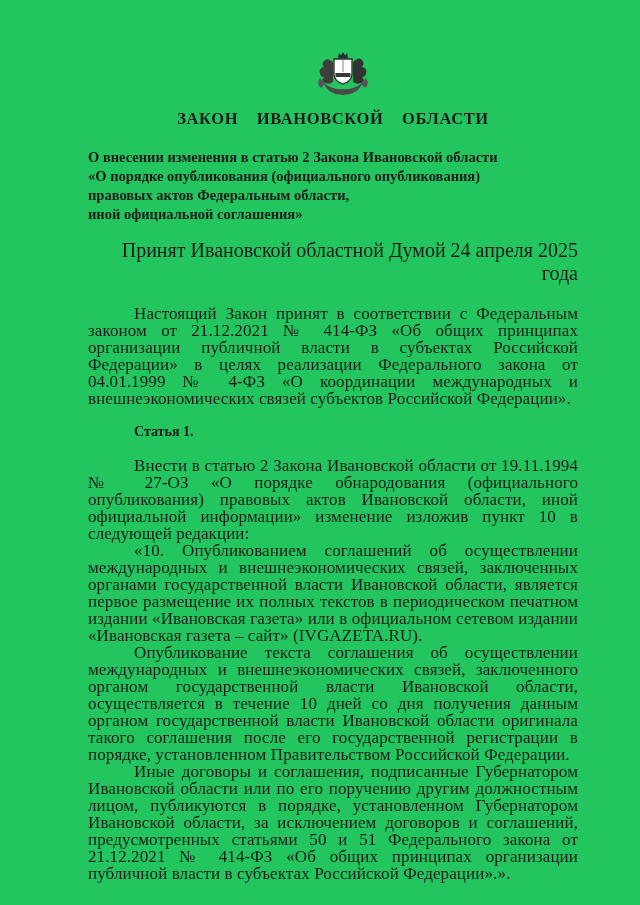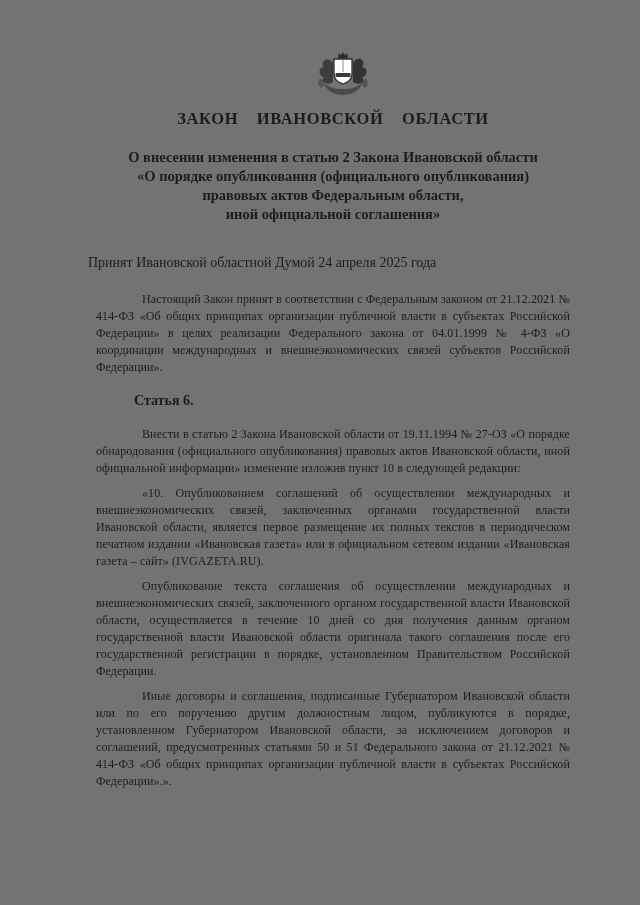--- a/index.html
+++ b/index.html
@@ -1,19 +1,19 @@
 <!DOCTYPE html>
 <html><head>
 <meta charset="utf-8">
 <style>
   html, body { margin: 0; padding: 0; background: #ffffff; }
   .page {
     width: 640px;
     height: 905px;
-    background: #737373;
+    background: #22c55e;
     position: relative;
     box-sizing: border-box;
     padding: 50px 62px 0 88px;
     font-family: "Liberation Serif", "DejaVu Serif", serif;
     color: #1c1c1c;
     overflow: hidden;
   }
   .crest-wrap {
     display: flex;
     justify-content: center;
@@ -24,35 +24,34 @@
     margin-top: 5px;
     text-align: center;
     font-weight: bold;
     font-size: 16.5px;
     letter-spacing: 0.6px;
     word-spacing: 14px;
     white-space: nowrap;
   }
   .subtitle {
     margin-top: 19px;
-    text-align: center;
     font-weight: bold;
     font-size: 14.5px;
     line-height: 19px;
   }
   .adopted {
-    margin-top: 31px;
-    text-align: left;
-    font-size: 14px;
+    margin-top: 15px;
+    text-align: right;
+    font-size: 20px;
   }
   .bodytext p {
-    margin: 8px;
+    margin: 0;
     text-align: justify;
     text-indent: 46px;
-    font-size: 12px;
+    font-size: 17px;
     line-height: 17px;
     letter-spacing: 0.1px;
   }
   p.preamble { margin-top: 20px; }
   .article-heading {
     font-weight: bold;
     font-size: 14px;
     text-indent: 46px;
     margin: 17px 0 17px 0;
   }
@@ -89,21 +88,21 @@
     <div>«О порядке опубликования (официального опубликования)</div>
     <div>правовых актов Федеральным области,</div>
     <div>иной официальной соглашения»</div>
   </div>
 
   <div class="adopted">Принят Ивановской областной Думой 24 апреля 2025 года</div>
 
   <div class="bodytext">
     <p class="preamble">Настоящий Закон принят в соответствии с Федеральным законом от 21.12.2021 № 414-ФЗ «Об общих принципах организации публичной власти в субъектах Российской Федерации» в целях реализации Федерального закона от 04.01.1999 № 4-ФЗ «О координации международных и внешнеэкономических связей субъектов Российской Федерации».</p>
 
-    <div class="article-heading">Статья 6.</div>
+    <div class="article-heading">Статья 1.</div>
 
     <p>Внести в статью 2 Закона Ивановской области от 19.11.1994 № 27-ОЗ «О порядке обнародования (официального опубликования) правовых актов Ивановской области, иной официальной информации» изменение изложив пункт 10 в следующей редакции:</p>
     <p>«10. Опубликованием соглашений об осуществлении международных и внешнеэкономических связей, заключенных органами государственной власти Ивановской области, является первое размещение их полных текстов в периодическом печатном издании «Ивановская газета» или в официальном сетевом издании «Ивановская газета – сайт» (IVGAZETA.RU).</p>
     <p>Опубликование текста соглашения об осуществлении международных и внешнеэкономических связей, заключенного органом государственной власти Ивановской области, осуществляется в течение 10 дней со дня получения данным органом государственной власти Ивановской области оригинала такого соглашения после его государственной регистрации в порядке, установленном Правительством Российской Федерации.</p>
     <p>Иные договоры и соглашения, подписанные Губернатором Ивановской области или по его поручению другим должностным лицом, публикуются в порядке, установленном Губернатором Ивановской области, за исключением договоров и соглашений, предусмотренных статьями 50 и 51 Федерального закона от 21.12.2021 № 414-ФЗ «Об общих принципах организации публичной власти в субъектах Российской Федерации».».</p>
   </div>
 
 </div>
 
 </body></html>

